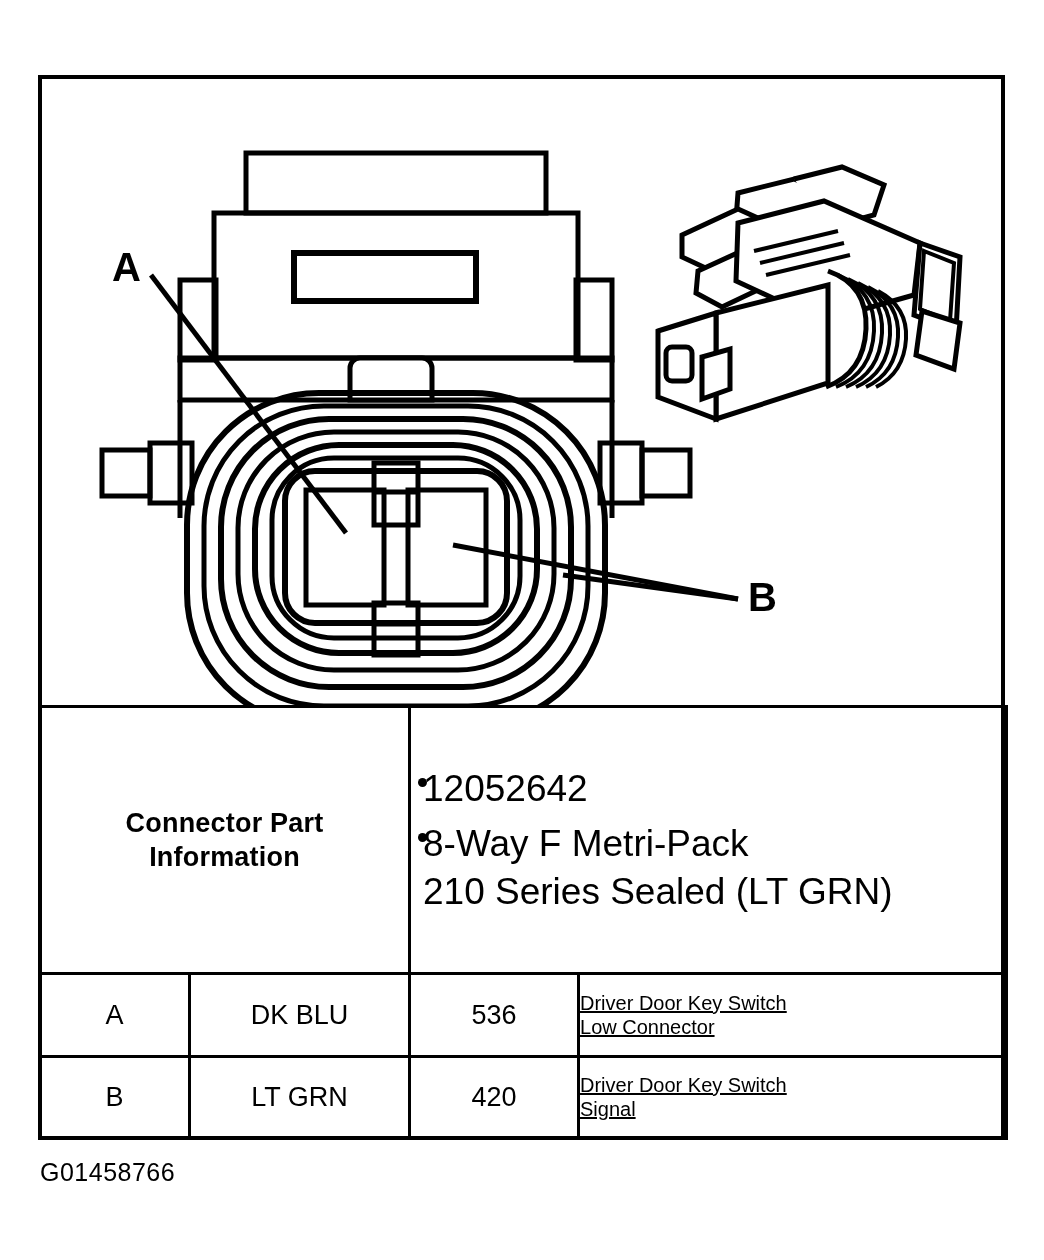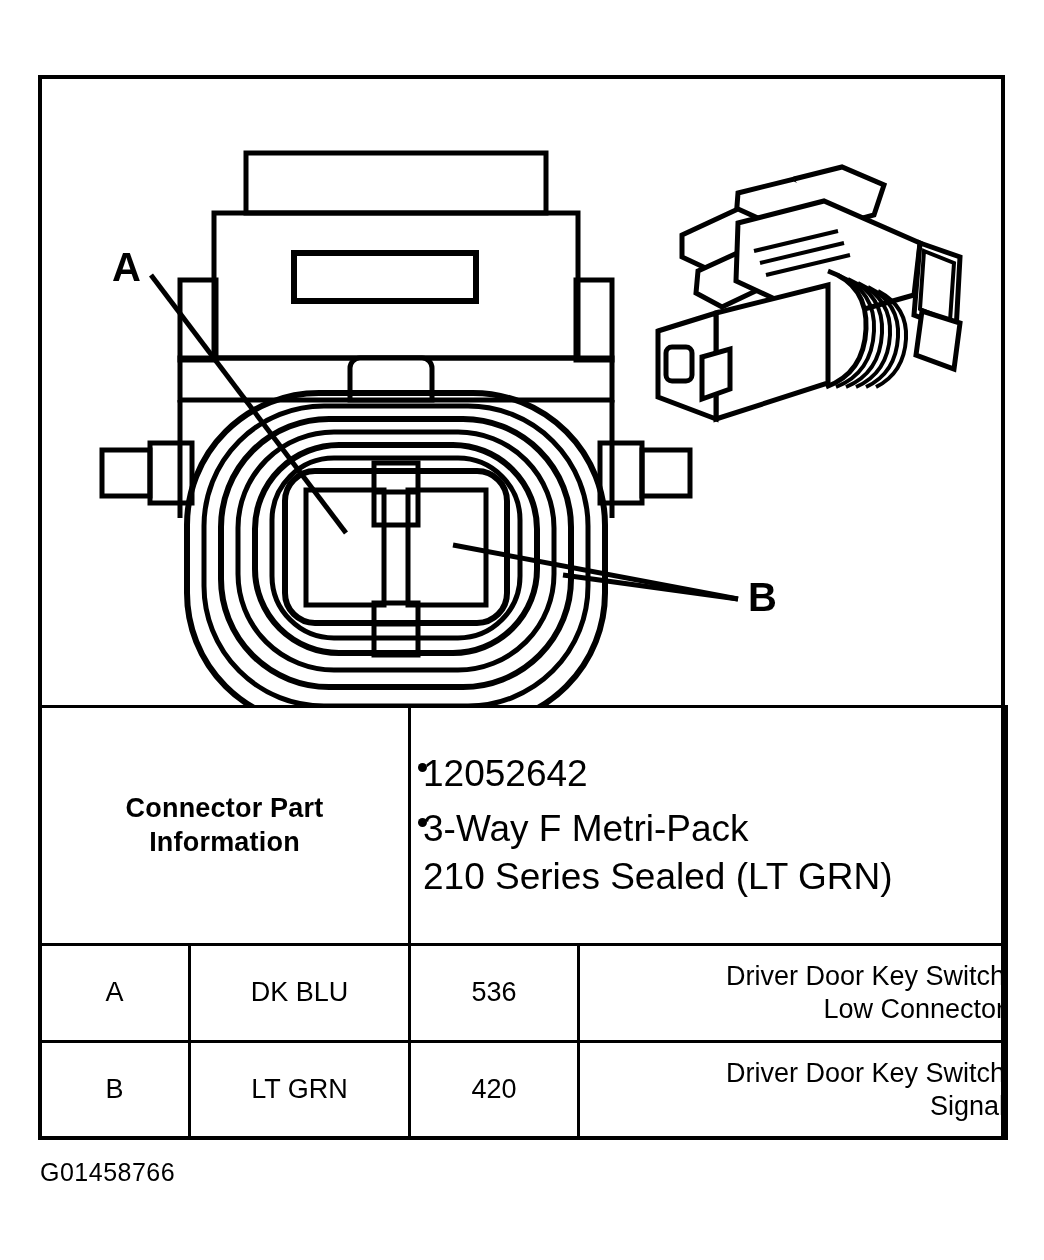--- a/index.html
+++ b/index.html
@@ -111,24 +111,25 @@
     line-height: 1.22;
   }
 
   
   .cell-body-center {
     text-align: center;
     font-size: 27px;
     font-weight: normal;
   }
   .cell-body-function {
-    text-align: right;
-    font-size: 27px;
+    text-align: left;
+    font-size: 20px;
     line-height: 1.22;
     padding: 0 0 0 14px;
+    text-decoration: underline;
   }
 
   
   .figure-id {
     position: absolute;
     left: 40px;
     top: 1158px;
     font-size: 25px;
     letter-spacing: .5px;
     text-align: right;
@@ -245,21 +246,21 @@
         <td colspan="2" class="cell-partinfo-label">
           <div>Connector Part</div>
           <div>Information</div>
         </td>
         <td colspan="2" class="cell-partinfo-list">
           <ul class="partinfo-list">
             <li>
               <span>12052642</span>
             </li>
             <li>
-              <span>3-Way F Metri-Pack</span><br>
+              <span>8-Way F Metri-Pack</span><br>
               <span>210 Series Sealed (LT GRN)</span>
             </li>
           </ul>
         </td>
       </tr>
 
 
       <tr>
         <td class="cell-body-center">A</td>
         <td class="cell-body-center">DK BLU</td>

